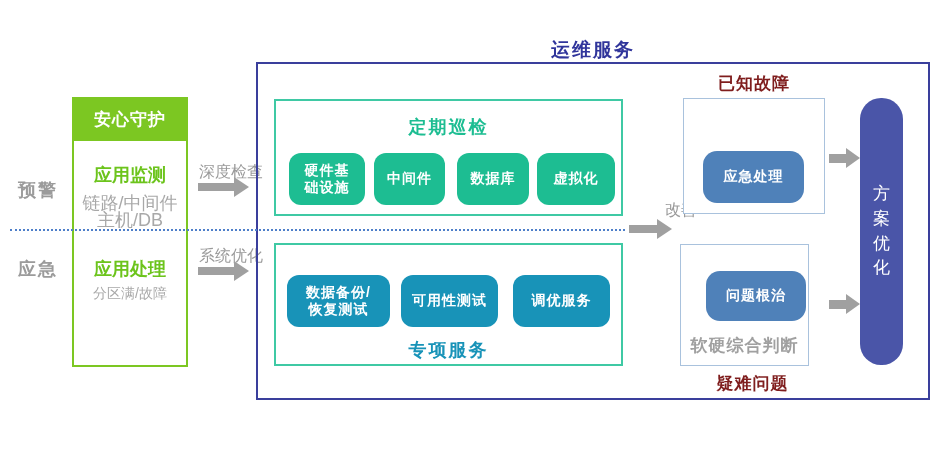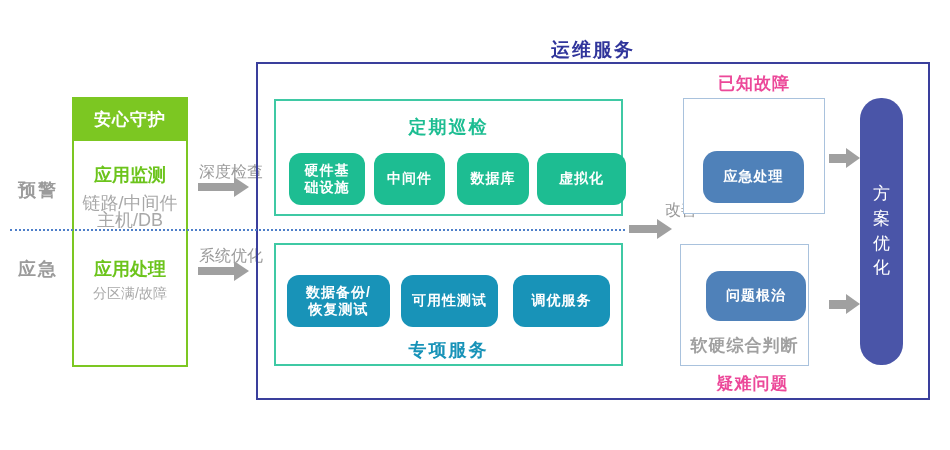--- a/index.html
+++ b/index.html
@@ -72,21 +72,21 @@
   }
   .chip.green { background: #1dbd92; }
   .chip.cyan  { background: #1893b8; }
   .chip.blue  { background: #4f81b9; border-radius: 14px; }
 
   
   .lightblue-box { border: 1.5px solid #a9c2dd; background: #ffffff; }
   .known-box { left: 683px; top: 98px; width: 142px; height: 116px; }
   .difficult-box { left: 680px; top: 244px; width: 129px; height: 122px; }
   .blue-section-title {
-    text-align: center; font-size: 17px; font-weight: bold; color: #ec4899; letter-spacing: 1px;
+    text-align: center; font-size: 17px; font-weight: bold; color: #7f1d1d; letter-spacing: 1px;
   }
   .gray-inner-label {
     width: 100%; text-align: center; font-size: 17px; font-weight: bold;
     color: #a0a0a0; letter-spacing: 1px;
   }
 
   
   .result-pill {
     left: 860px; top: 98px; width: 43px; height: 267px;
     background: #4a55a8; border-radius: 21px;
@@ -128,21 +128,21 @@
 
 <div class="abs service-title">运维服务</div>
 <div class="abs service-box"></div>
 
 <div class="abs teal-box inspection-box">
   <div class="abs teal-title inspection-title">定期巡检</div>
   <div class="abs chip green" style="left:13px; top:52px; width:76px;">硬件基
 础设施</div>
   <div class="abs chip green" style="left:98px; top:52px; width:71px;">中间件</div>
   <div class="abs chip green" style="left:181px; top:52px; width:72px;">数据库</div>
-  <div class="abs chip green" style="left:261px; top:52px; width:89px;">虚拟化</div>
+  <div class="abs chip green" style="left:261px; top:52px; width:78px;">虚拟化</div>
 </div>
 
 <div class="abs teal-box special-box">
   <div class="abs chip cyan" style="left:11px; top:30px; width:103px;">数据备份/
 恢复测试</div>
   <div class="abs chip cyan" style="left:125px; top:30px; width:97px;">可用性测试</div>
   <div class="abs chip cyan" style="left:237px; top:30px; width:97px;">调优服务</div>
   <div class="abs teal-title special-title">专项服务</div>
 </div>
 

